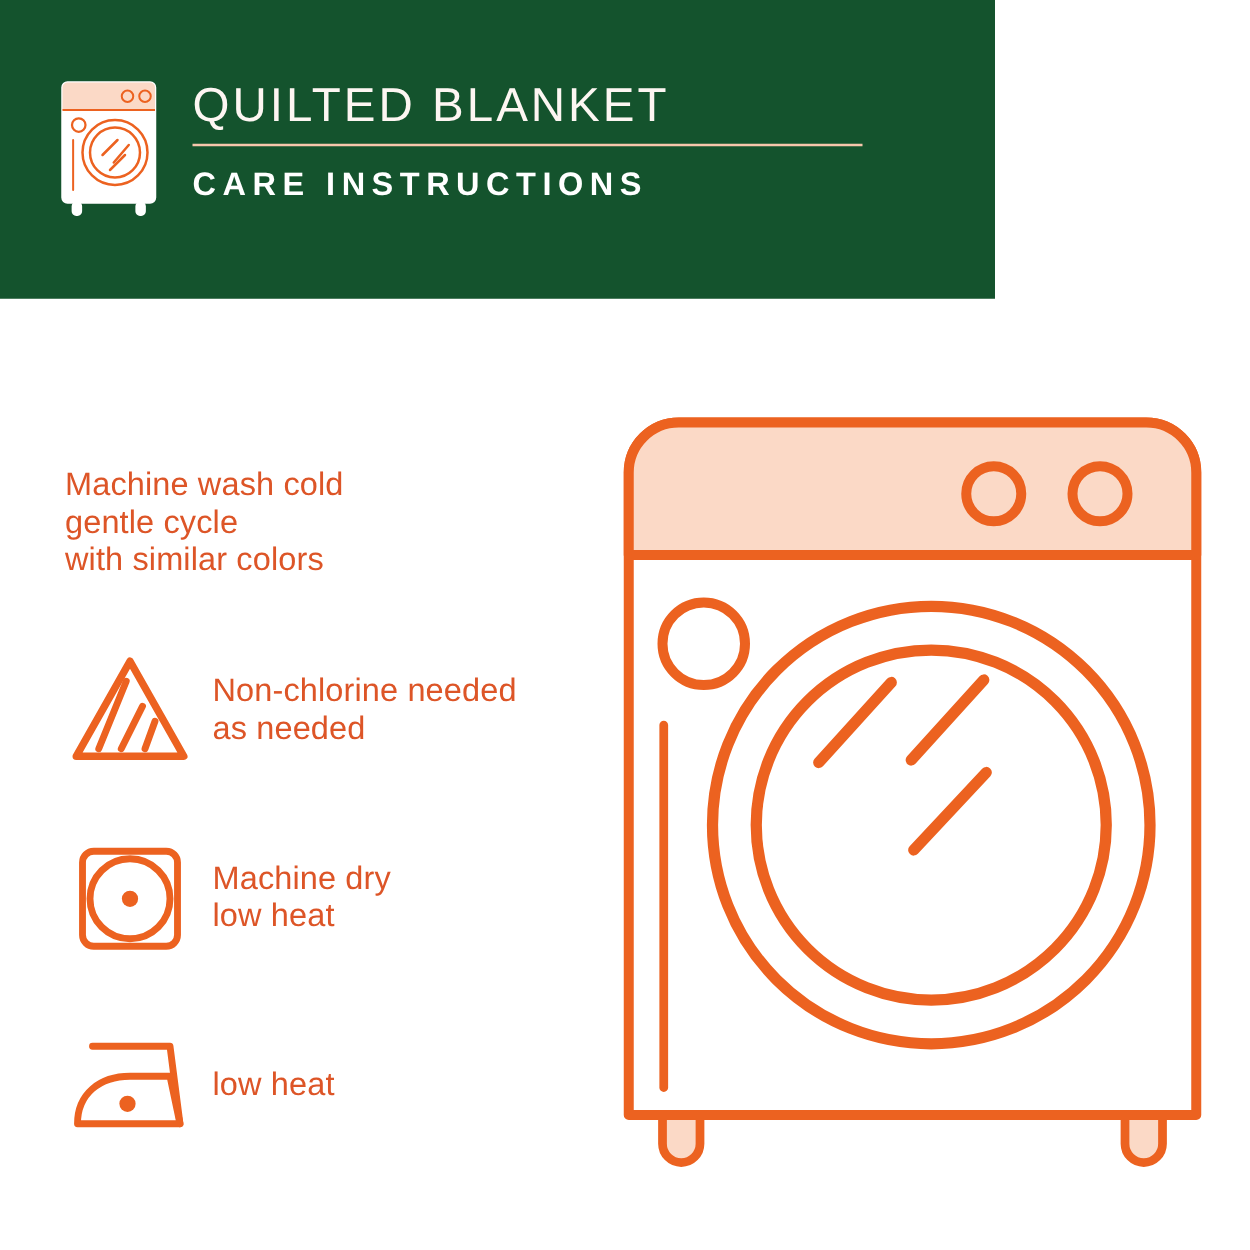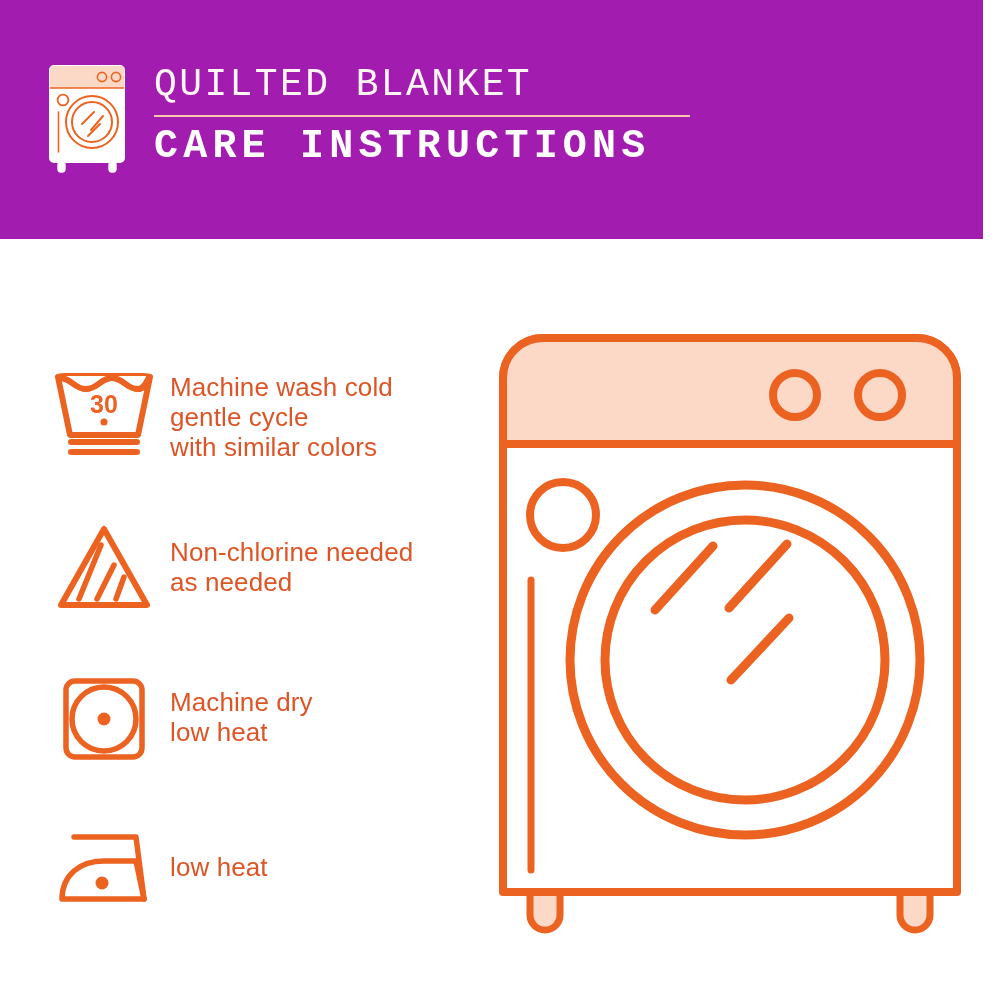--- a/index.html
+++ b/index.html
@@ -12,24 +12,23 @@
     background: #ffffff;
     font-family: "Liberation Sans", sans-serif;
     overflow: hidden;
     position: relative;
   }
 
   
   #header-banner {
     position: absolute;
     left: 0; top: 0;
-    width: 983px;
+    width: 796px;
     height: 239px;
-    background: #a21caf;
-    font-family: Liberation Mono, monospace;
+    background: #14532d;
   }
   #header-inner {
     position: absolute;
     left: 44px;
     top: 60px;
     display: flex;
     flex-direction: row;
     align-items: flex-start;
   }
   #header-washer-icon {
@@ -52,21 +51,21 @@
     white-space: nowrap;
   }
   #header-divider {
     width: 536px;
     height: 1.5px;
     background: #F7C7AC;
     margin: 7px 0 6px 0;
   }
   #header-title-line2 {
     color: #FFFFFF;
-    font-size: 40px;
+    font-size: 26px;
     line-height: 48px;
     letter-spacing: 5.2px;
     font-weight: 600;
     white-space: nowrap;
   }
 
   
   #care-list {
     position: absolute;
     left: 52px;
@@ -140,39 +139,20 @@
       <div id="header-divider"></div>
       <div id="header-title-line2">CARE INSTRUCTIONS</div>
     </div>
 
   </div>
 </div>
 
 <div id="care-list">
 
   <div class="care-row">
-    <div class="care-symbol">
-      <svg width="104" height="96" viewBox="0 0 104 96">
-
-        <path d="M6 8 C6 8 10 7 13 7 L91 7 C94 7 98 8 98 8
-                 L86 66 L18 66 Z" fill="none" stroke="#EC6220" stroke-width="6" stroke-linejoin="round" stroke-linecap="round"></path>
-
-        <path d="M8 9 C20 9 22 20 34 20 C46 20 48 9 60 9 C72 9 74 20 86 20 C92 20 94 14 96 10" fill="#FFFFFF" stroke="#EC6220" stroke-width="6" stroke-linejoin="round" stroke-linecap="round"></path>
-
-        <path d="M10 7 L94 7 L96 11 C94 15 92 20 86 20 C74 20 72 9 60 9 C48 9 46 20 34 20 C22 20 20 9 8 9 Z" fill="#FFFFFF"></path>
-        <path d="M8 9 C20 9 22 20 34 20 C46 20 48 9 60 9 C72 9 74 20 86 20 C92 20 94 14 96 10" fill="none" stroke="#EC6220" stroke-width="6" stroke-linejoin="round" stroke-linecap="round"></path>
-
-        <text x="52" y="44" text-anchor="middle" font-family="'Liberation Sans', sans-serif" font-size="25" font-weight="700" fill="#EC6220">30</text>
-
-        <circle cx="52" cy="53" r="3.6" fill="#EC6220"></circle>
-
-        <rect x="16" y="70" width="72" height="6" rx="3" fill="#EC6220"></rect>
-        <rect x="16" y="80" width="72" height="6" rx="3" fill="#EC6220"></rect>
-      </svg>
-    </div>
     <div class="care-text">
       <div>Machine wash cold</div>
       <div>gentle cycle</div>
       <div>with similar colors</div>
     </div>
   </div>
 
   <div class="care-row">
     <div class="care-symbol">
       <svg width="104" height="96" viewBox="0 0 104 96">

